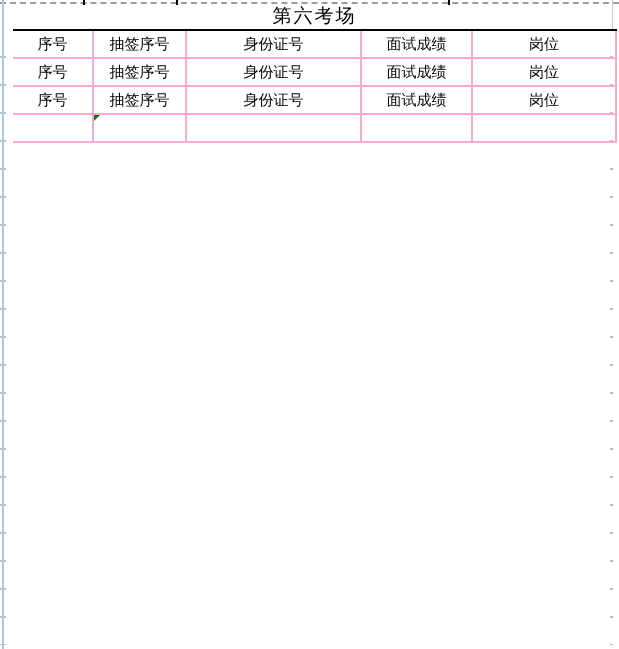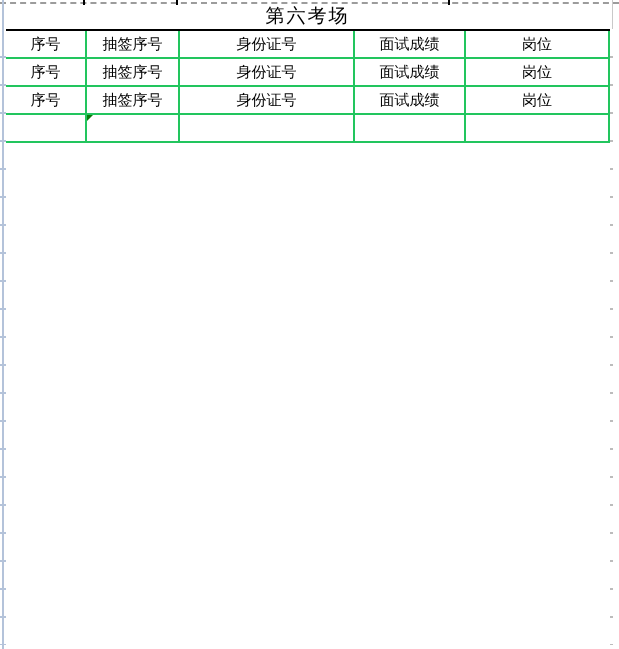--- a/index.html
+++ b/index.html
@@ -33,33 +33,33 @@
   .hstubs-left {
     position:absolute; left:0; top:30px; width:6px; height:615px;
     background:repeating-linear-gradient(to bottom, transparent 0 26px, #b4c3da 26px 28px);
   }
   .hstubs-right {
     position:absolute; left:610px; top:30px; width:3px; height:615px;
     background:repeating-linear-gradient(to bottom, transparent 0 26px, #bcbcbc 26px 28px);
   }
 
   table.sheet {
-    position:absolute; left:6px; top:3px;
+    position:absolute; left:13px; top:3px;
     width:603px;
     border-collapse:collapse;
     table-layout:fixed;
   }
   col.c0 { width:80px; }
   col.c1 { width:93px; }
   col.c2 { width:175px; }
   col.c3 { width:111px; }
   col.c4 { width:144px; }
 
   td, th {
-    border:2px solid #22c55e;
+    border:2px solid #f9a8d4;
     height:26px;
     padding:0;
     text-align:center;
     vertical-align:middle;
     font-size:15px;
     font-weight:normal;
     position:relative;
     white-space:nowrap;
     overflow:hidden;
   }

